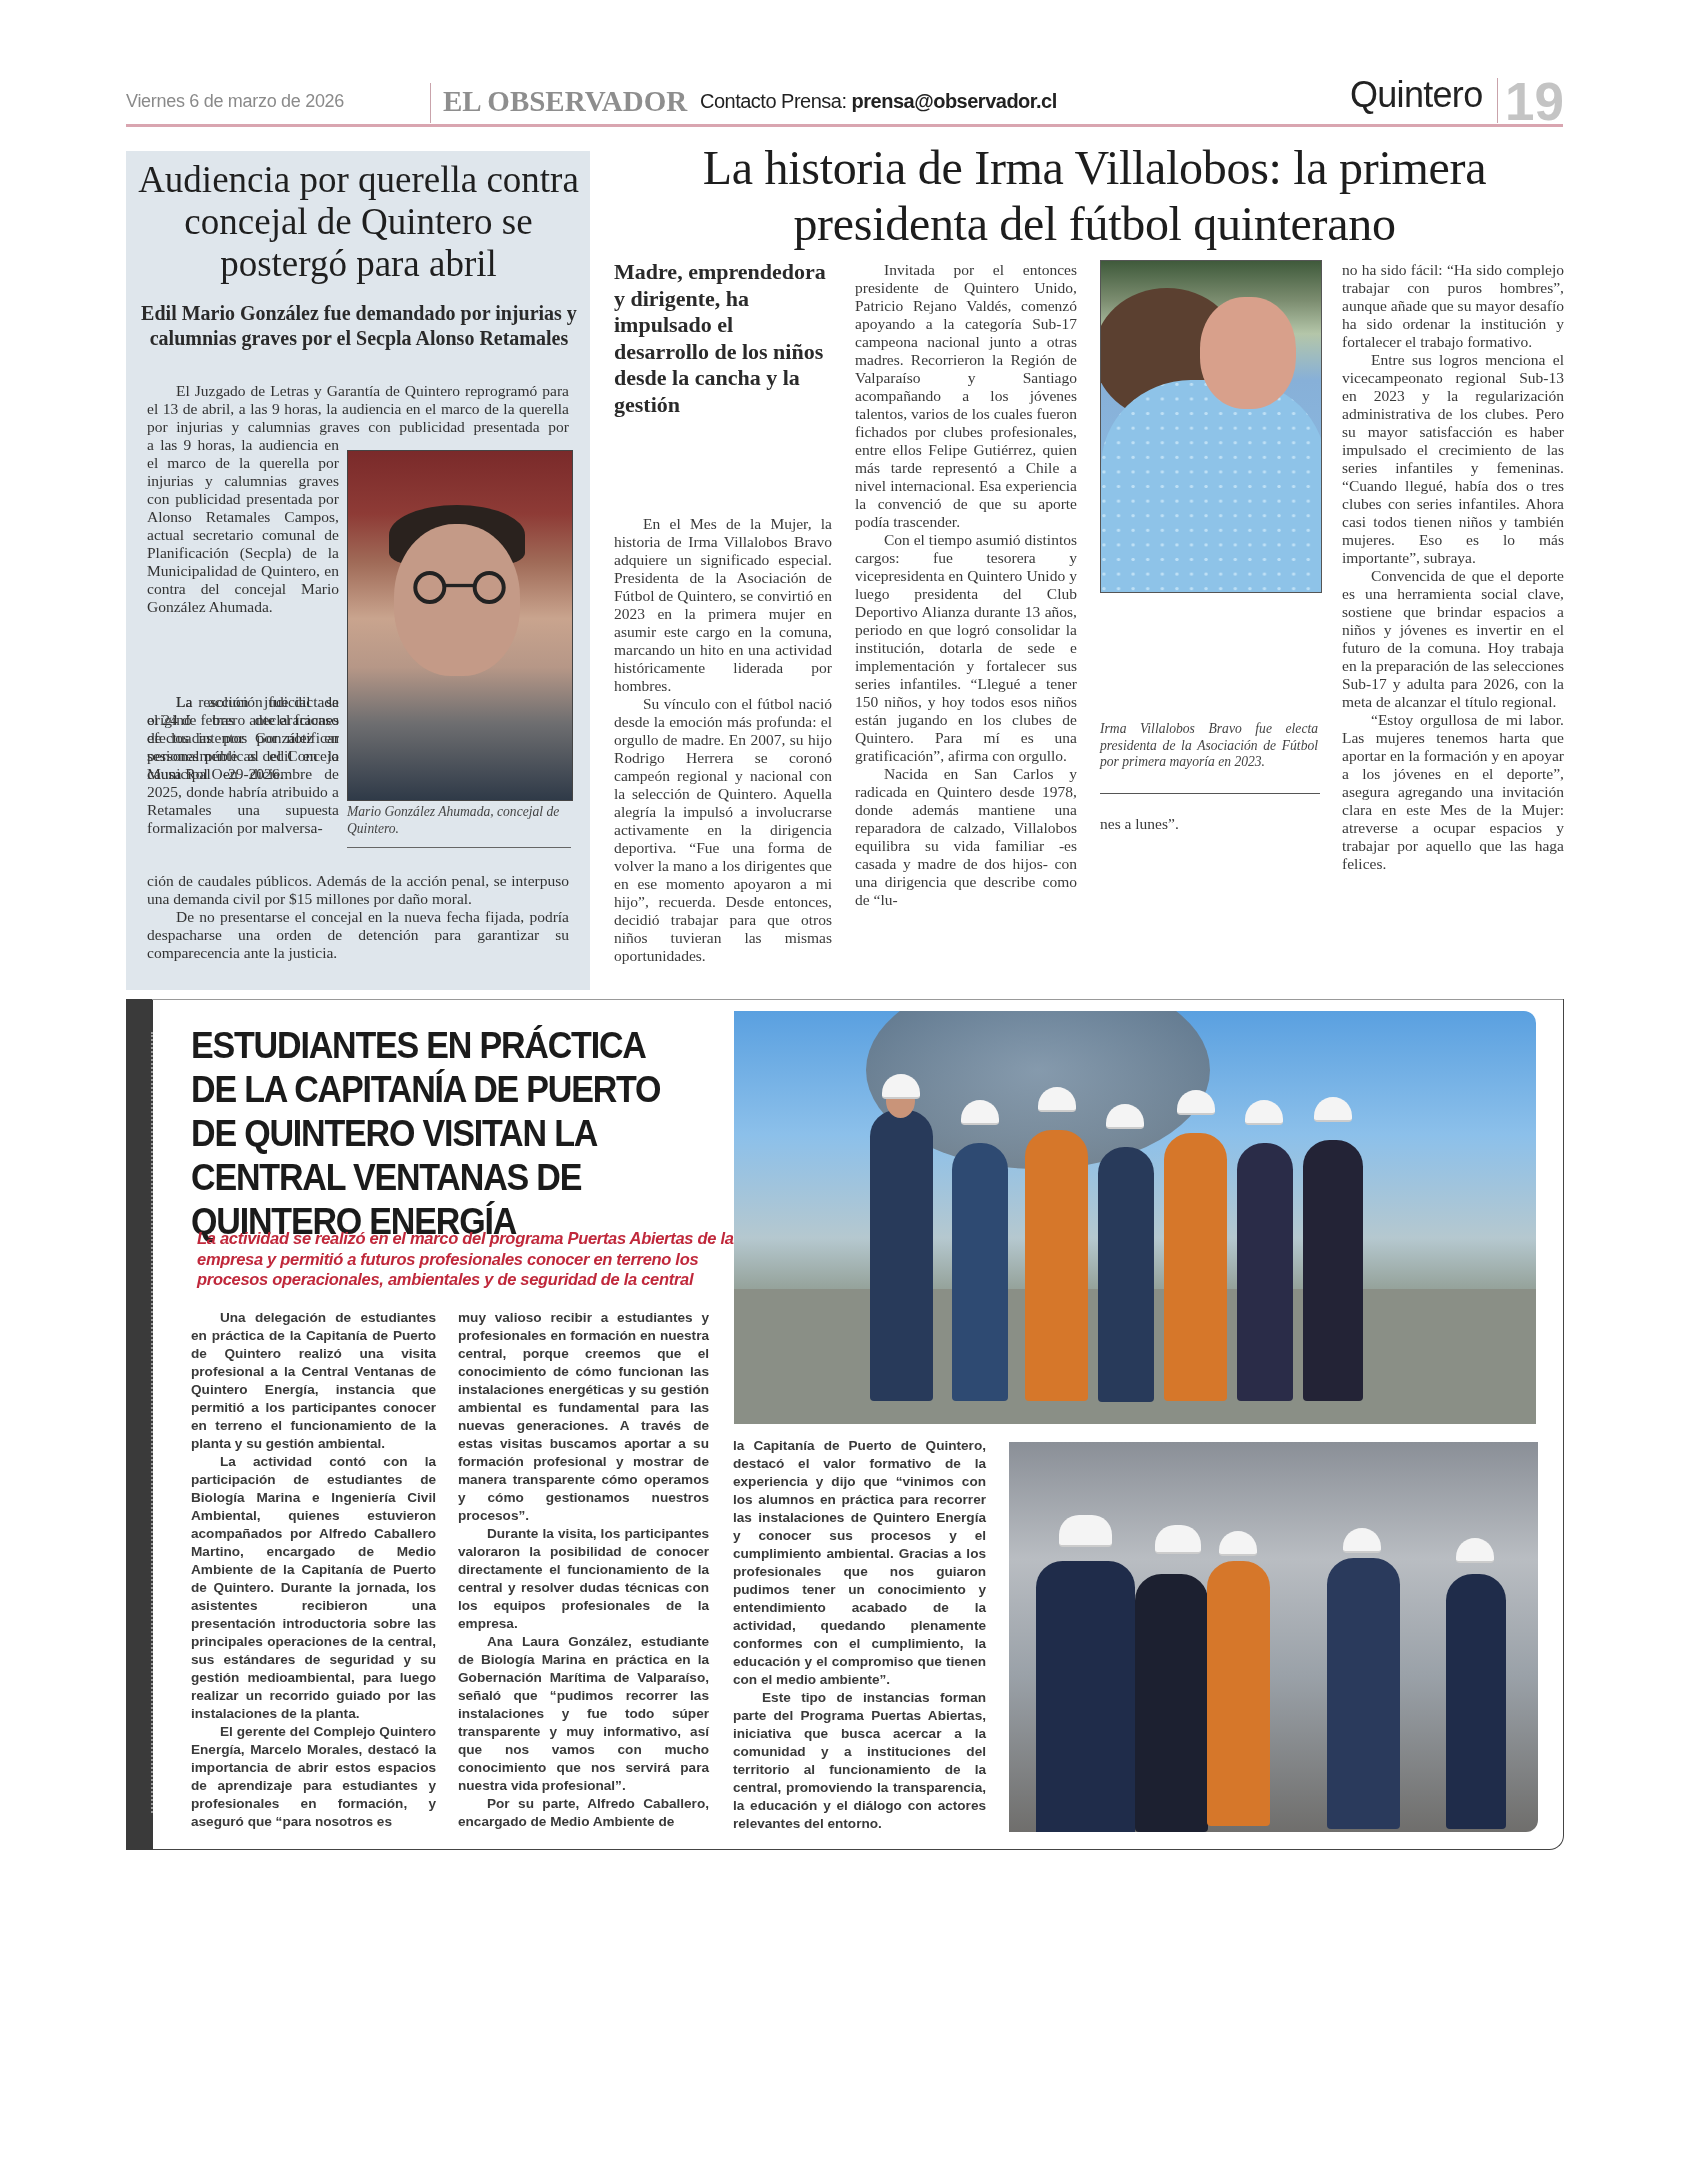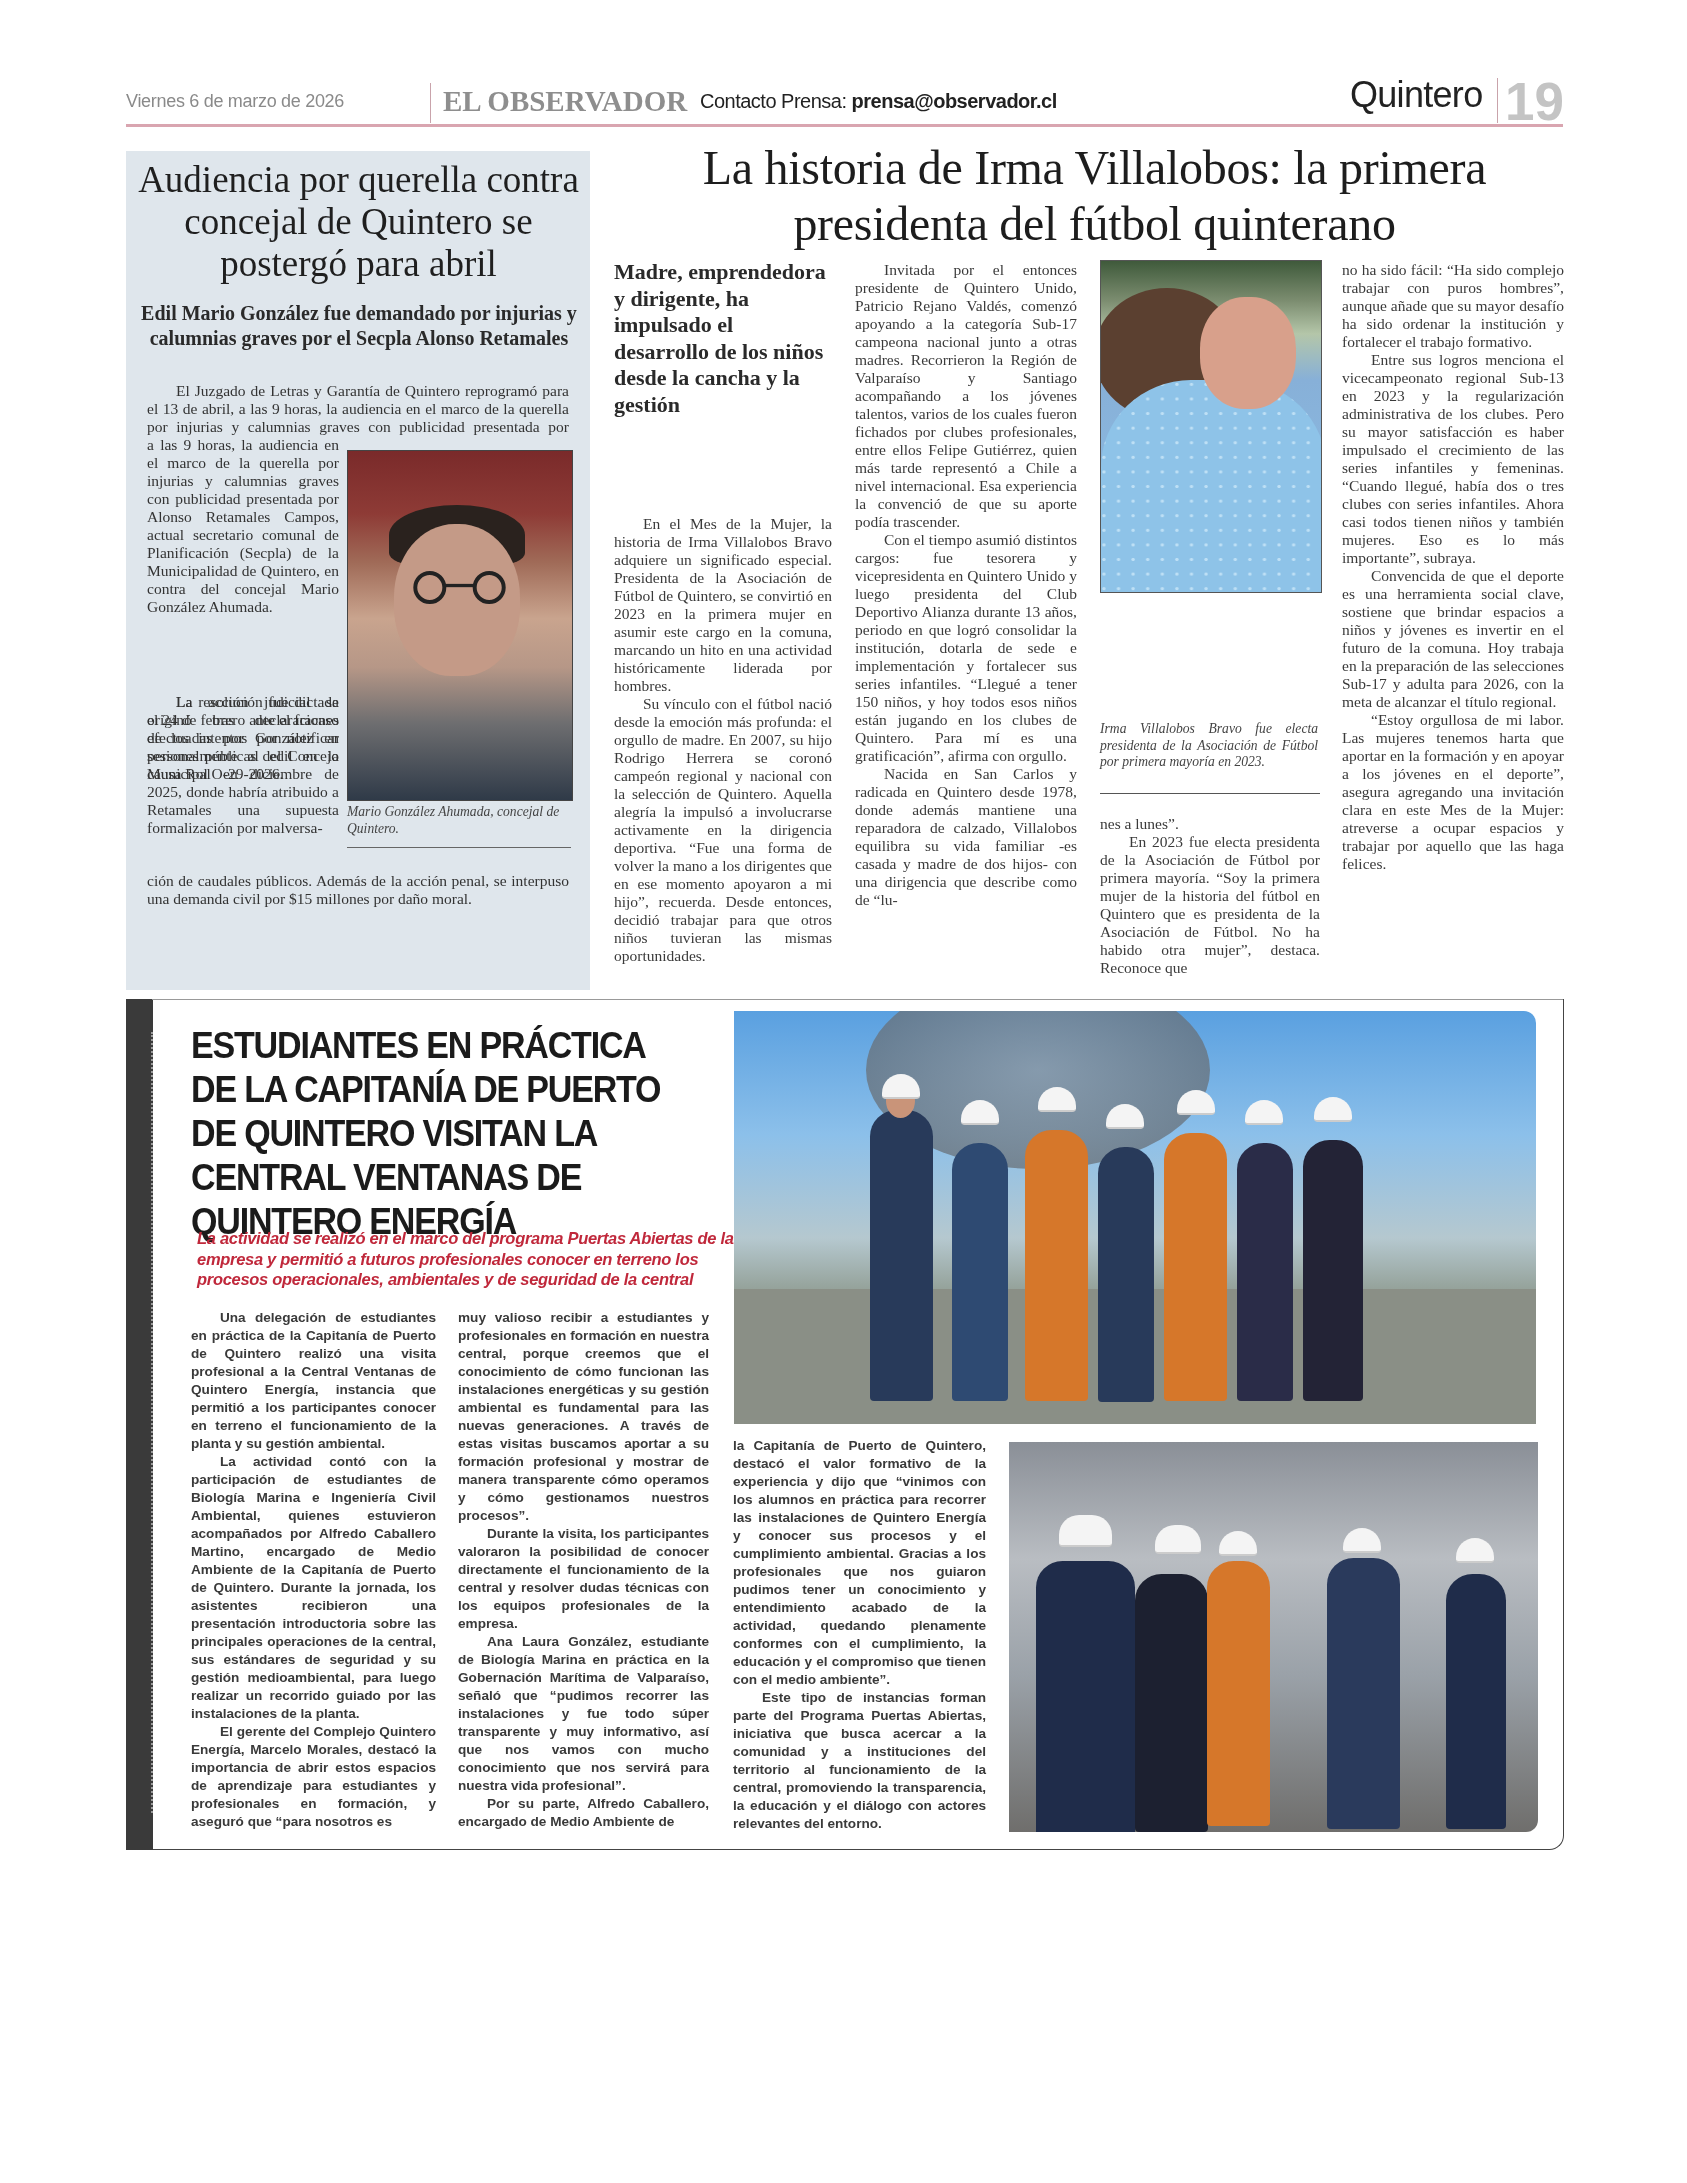--- a/index.html
+++ b/index.html
@@ -103,20 +103,21 @@
   </svg>
 </div>
 <div class="abs a1-caption">Mario González Ahumada, concejal de Quintero.</div>
 <div class="abs a1-caprule"></div>
 
 <div class="abs a1-body" style="left:147px; top:693px; width:192px;">
   <span class="ind">La acción judicial se originó tras declaraciones efectuadas por González en sesiones públicas del Concejo Municipal en diciembre de 2025, donde habría atribuido a Retamales una supuesta formalización por malversa-</span>
 </div>
 <div class="abs a1-body" style="left:147px; top:872px; width:422px;">
   <span style="display:block;">ción de caudales públicos. Además de la acción penal, se interpuso una demanda civil por $15 millones por daño moral.</span>
+  <span class="ind">De no presentarse el concejal en la nueva fecha fijada, podría despacharse una orden de detención para garantizar su comparecencia ante la justicia.</span>
 </div>
 
 <h1 class="abs a2-title" style="margin:0;font-weight:normal;">La historia de Irma Villalobos: la primera presidenta del fútbol quinterano</h1>
 <h2 class="abs a2-deck" style="margin:0;">Madre, emprendedora y dirigente, ha impulsado el desarrollo de los niños desde la cancha y la gestión</h2>
 
 <div class="abs a2-col" style="left:614px; top:490px; width:218px;margin-top:25px;">
   <span class="ind">En el Mes de la Mujer, la historia de Irma Villalobos Bravo adquiere un significado especial. Presidenta de la Asociación de Fútbol de Quintero, se convirtió en 2023 en la primera mujer en asumir este cargo en la comuna, marcando un hito en una actividad históricamente liderada por hombres.</span>
   <span class="ind">Su vínculo con el fútbol nació desde la emoción más profunda: el orgullo de madre. En 2007, su hijo Rodrigo Herrera se coronó campeón regional y nacional con la selección de Quintero. Aquella alegría la impulsó a involucrarse activamente en la dirigencia deportiva. “Fue una forma de volver la mano a los dirigentes que en ese momento apoyaron a mi hijo”, recuerda. Desde entonces, decidió trabajar para que otros niños tuvieran las mismas oportunidades.</span>
 </div>
 <div class="abs a2-col" style="left:855px; top:261px; width:222px;">
@@ -128,21 +129,20 @@
 <div class="abs a2-photo">
   <div class="hair"></div>
   <div class="shirt"></div>
   <div class="face"></div>
 </div>
 <div class="abs a2-caption">Irma Villalobos Bravo fue electa presidenta de la Asociación de Fútbol por primera mayoría en 2023.</div>
 <div class="abs a2-caprule"></div>
 
 <div class="abs a2-col" style="left:1100px; top:815px; width:220px;">
   <span style="display:block;">nes a lunes”.</span>
-  <span class="ind">En 2023 fue electa presidenta de la Asociación de Fútbol por primera mayoría. “Soy la primera mujer de la historia del fútbol en Quintero que es presidenta de la Asociación de Fútbol. No ha habido otra mujer”, destaca. Reconoce que</span>
 </div>
 <div class="abs a2-col" style="left:1342px; top:261px; width:222px;">
   <span style="display:block;">no ha sido fácil: “Ha sido complejo trabajar con puros hombres”, aunque añade que su mayor desafío ha sido ordenar la institución y fortalecer el trabajo formativo.</span>
   <span class="ind">Entre sus logros menciona el vicecampeonato regional Sub-13 en 2023 y la regularización administrativa de los clubes. Pero su mayor satisfacción es haber impulsado el crecimiento de las series infantiles y femeninas. “Cuando llegué, había dos o tres clubes con series infantiles. Ahora casi todos tienen niños y también mujeres. Eso es lo más importante”, subraya.</span>
   <span class="ind">Convencida de que el deporte es una herramienta social clave, sostiene que brindar espacios a niños y jóvenes es invertir en el futuro de la comuna. Hoy trabaja en la preparación de las selecciones Sub-17 y adulta para 2026, con la meta de alcanzar el título regional.</span>
   <span class="ind">“Estoy orgullosa de mi labor. Las mujeres tenemos harta que aportar en la formación y en apoyar a los jóvenes en el deporte”, asegura agregando una invitación clara en este Mes de la Mujer: atreverse a ocupar espacios y trabajar por aquello que las haga felices.</span>
 </div>
 
 <div class="abs a3-frame"></div>
 <div class="abs a3-leftbar"></div>

